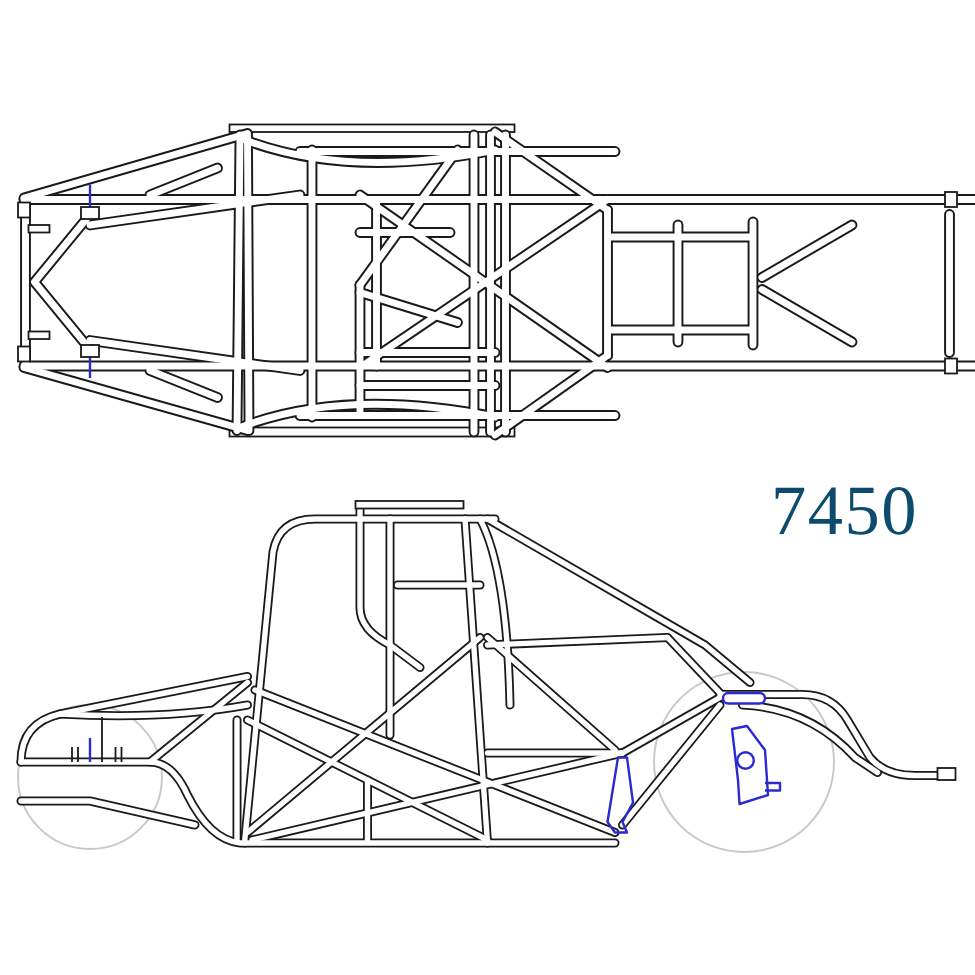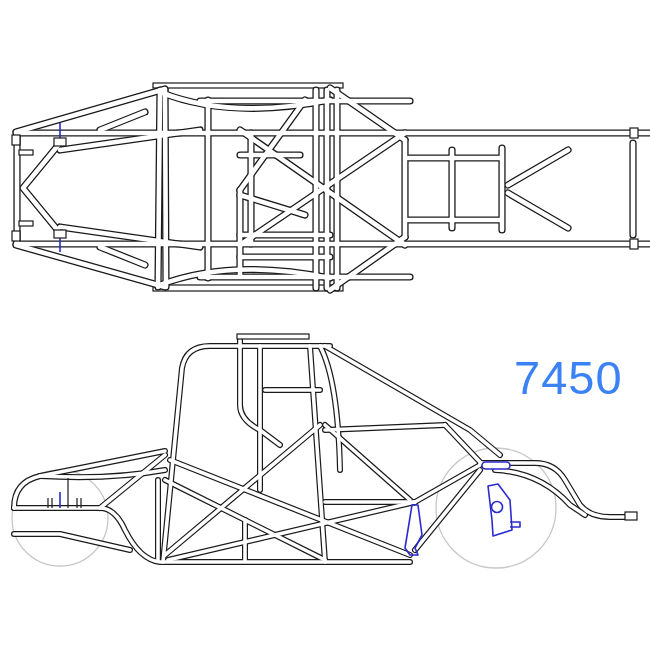--- a/index.html
+++ b/index.html
@@ -1,21 +1,21 @@
 <!DOCTYPE html>
 <html><head>
   <meta charset="utf-8">
   <style>
     html, body { margin: 0; padding: 0; background: #ffffff; }
     body { width: 650px; height: 650px; position: relative; overflow: hidden; font-family: "DejaVu Sans", sans-serif; }
     #canvas { position: absolute; left: 0; top: 0; width: 650px; height: 650px; }
     .part-number {
       position: absolute; left: 514px; top: 318px;
-      font-family: Liberation Sans, sans-serif; font-size: 47px; color: #3b82f6;
-      letter-spacing: 1px; line-height: 1; margin-top: 36px;
+      font-family: Liberation Serif, serif; font-size: 47px; color: #0c4a6e;
+      letter-spacing: 1px; line-height: 1;
     }
     
     .tube-o { fill: none; stroke: #1a1a1a; stroke-width: 7.2; stroke-linecap: round; stroke-linejoin: round; }
     .tube-i { fill: none; stroke: #ffffff; stroke-width: 4.6; stroke-linecap: round; stroke-linejoin: round; }
     .tube-o-s { fill: none; stroke: #1a1a1a; stroke-width: 6; stroke-linecap: round; stroke-linejoin: round; }
     .tube-i-s { fill: none; stroke: #ffffff; stroke-width: 3.6; stroke-linecap: round; stroke-linejoin: round; }
     .thin { fill: none; stroke: #1a1a1a; stroke-width: 1.2; }
     .wheel { fill: none; stroke: #c8c8c8; stroke-width: 1.3; }
     .blue { fill: none; stroke: #2a2ad0; stroke-width: 1.6; stroke-linejoin: round; }
     .blue-fill { fill: #ffffff; stroke: #2a2ad0; stroke-width: 1.6; }

